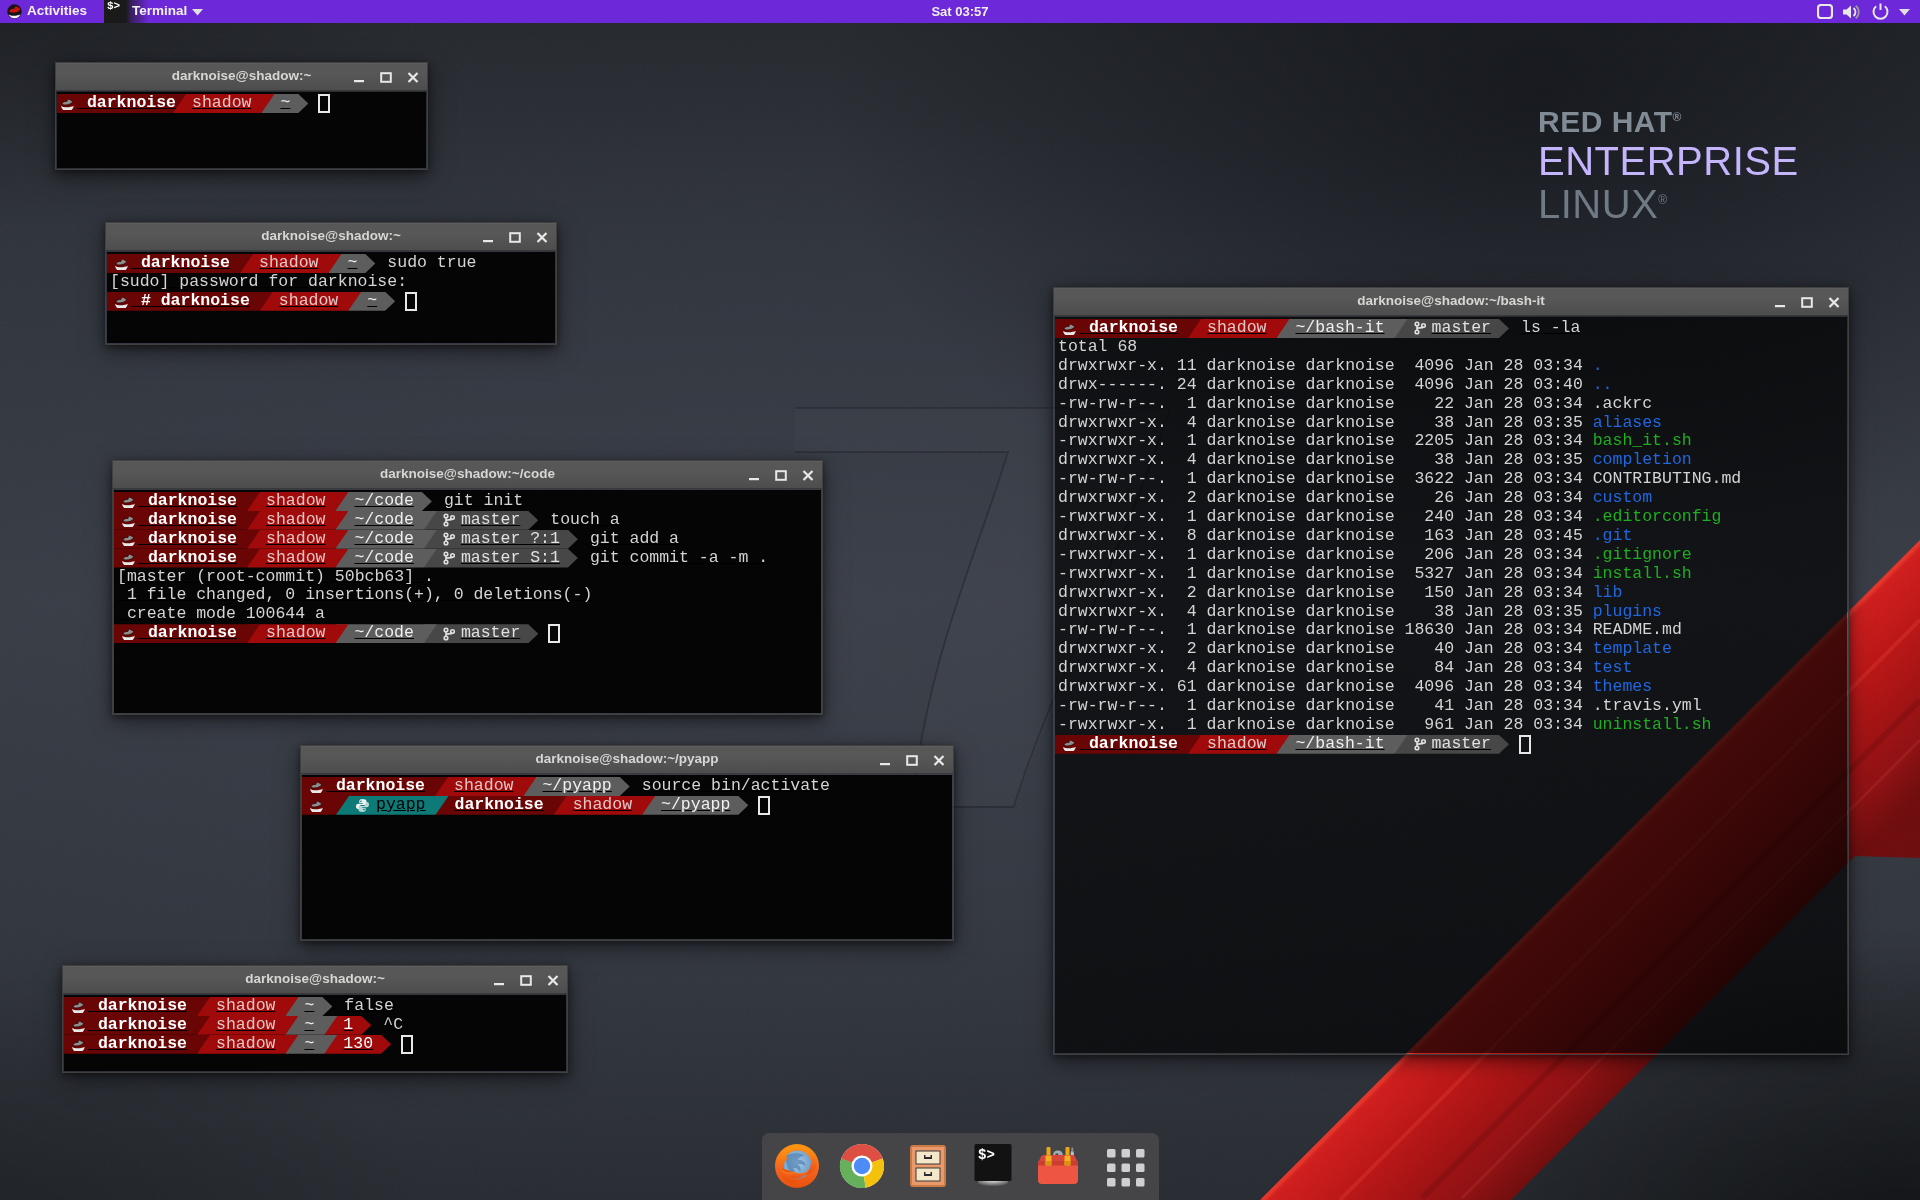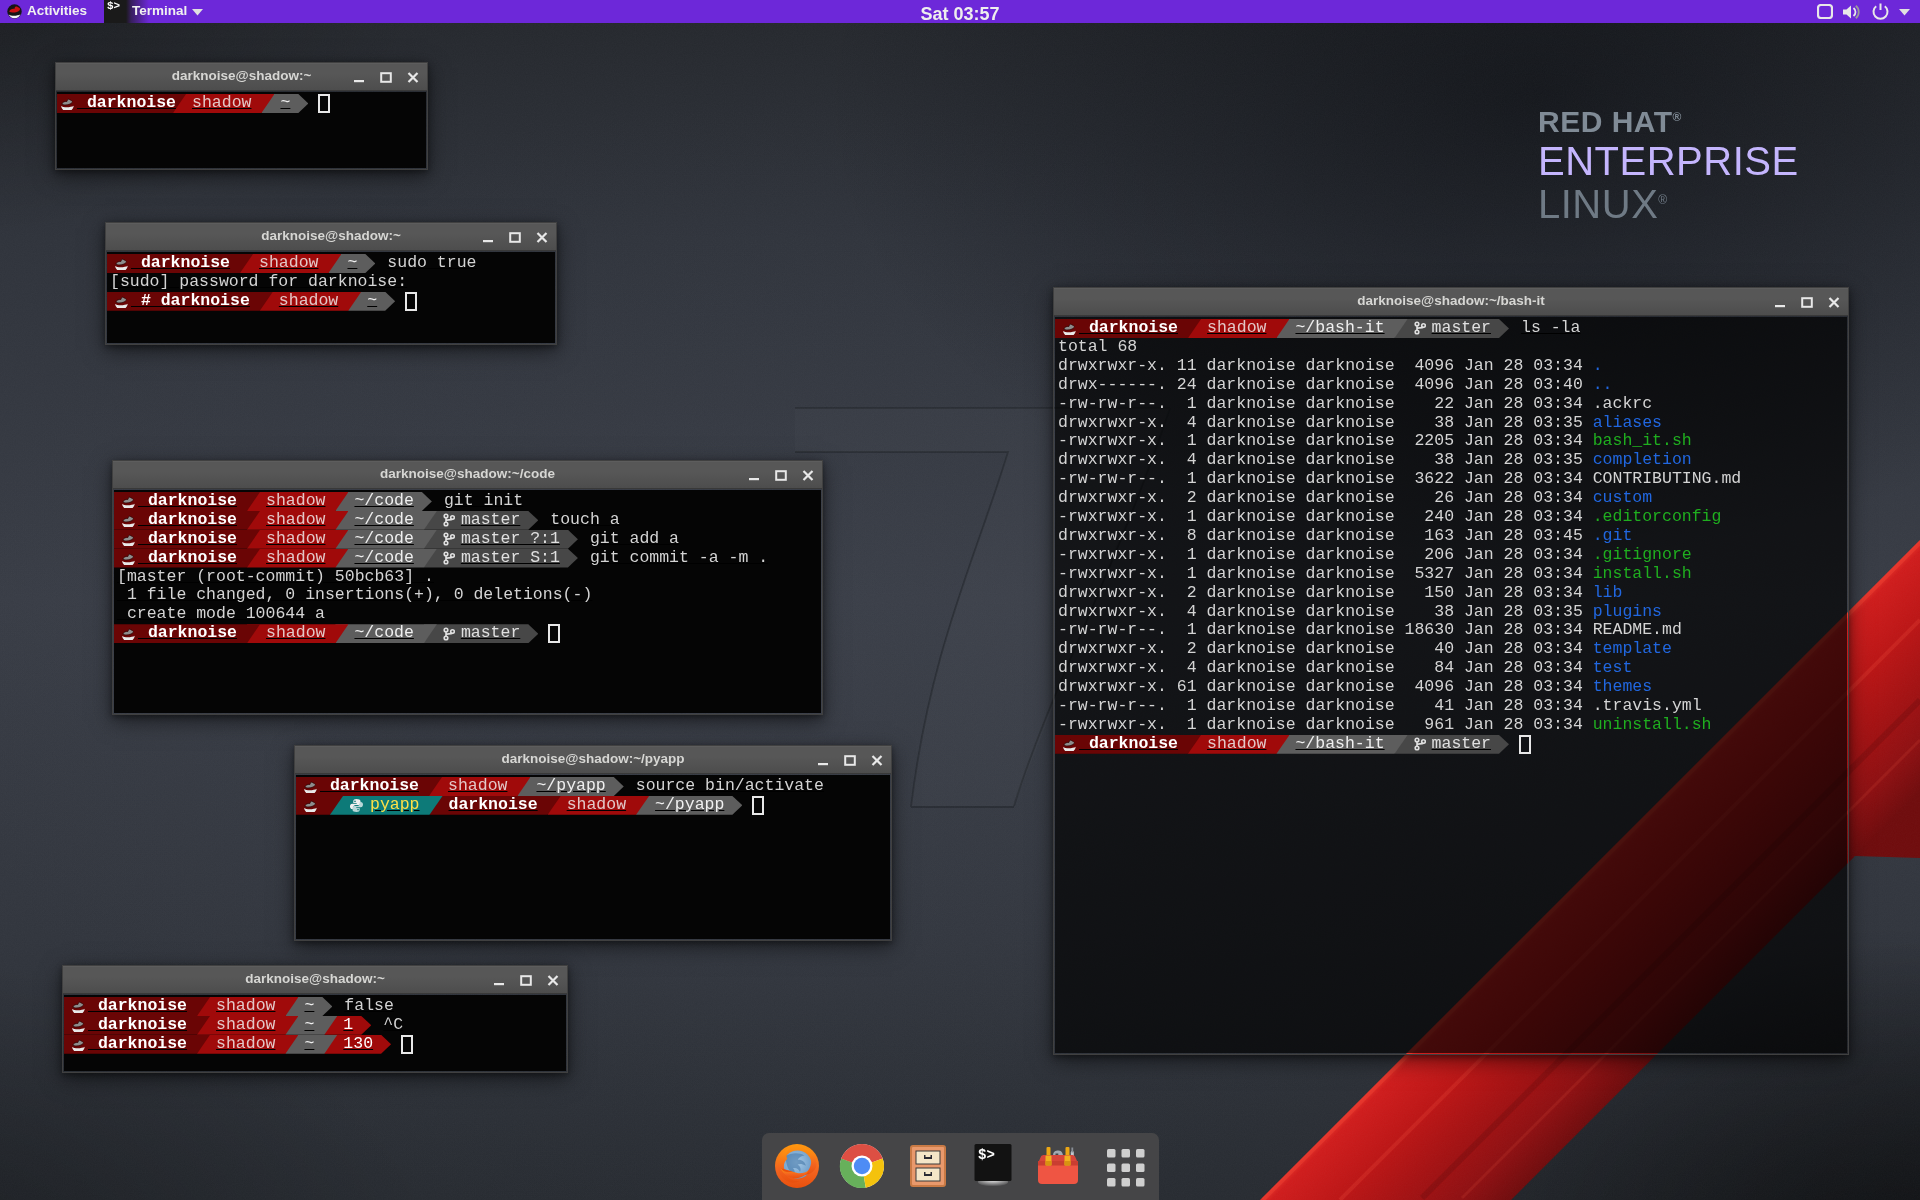--- a/index.html
+++ b/index.html
@@ -20,21 +20,21 @@
   
   #rhlogo { position:absolute; left:1538px; top:105px; width:350px; height:130px; color:#7d8893; }
   #rhlogo div { position:absolute; left:0; white-space:nowrap; }
   #rhlogo .l1 { top:0; font-weight:bold; font-size:30px; letter-spacing:0.5px; color:#808b96; }
   #rhlogo .l2 { top:34px; font-size:40px; letter-spacing:0.5px; color:#c4b5fd; }
   #rhlogo .l3 { top:77px; font-size:40px; letter-spacing:0.5px; color:#6f7a85; }
   #rhlogo sup { font-size:12px; }
   
   #topbar { position:absolute; left:0; top:0; width:1920px; height:23px; background:#6d28d9; z-index:50; color:#e8e8e8; }
   #topbar .act { position:absolute; left:27px; top:3px; font-size:13.5px; font-weight:bold; color:#f0f0f0; }
-  #tbclock { position:absolute; left:0; right:0; top:4px; text-align:center; font-size:18px; font-weight:bold; color:#eeeeee; }
+  #tbclock { position:absolute; left:0; right:0; top:4px; text-align:center; font-size:13px; font-weight:bold; color:#eeeeee; }
   #termbtn { position:absolute; left:104px; top:0; height:23px; }
   #termbtn .ticon { position:absolute; left:0; top:0; width:48px; height:23px; background:linear-gradient(90deg,#1a1a1a 0 22px,rgba(26,26,26,0.65) 27px,rgba(26,26,26,0) 45px); }
   #termbtn .ticon span { position:absolute; left:3px; top:0px; color:#fff; font-size:11px; font-weight:bold; font-family:"Liberation Mono",monospace; }
   #termbtn .tlabel { position:absolute; left:28px; top:3px; font-size:13.5px; font-weight:bold; color:#f0f0f0; white-space:nowrap;text-align:center; }
   #topbar svg { display:block; }
   
   .win { position:absolute; border:1px solid #404040; box-shadow:0 6px 20px rgba(0,0,0,0.50), 0 2px 6px rgba(0,0,0,0.40); }
   .tb { height:28px; background:linear-gradient(180deg,#5d5d5d 0 1px,#575757 1px 40%,#4d4d4d); border-bottom:1px solid #393939; position:relative; }
   .tb .t { position:absolute; left:0; right:0; top:5px; text-align:center; font-size:13.5px; font-weight:bold; color:#d6d6d3; }
   .tb .btns { position:absolute; right:8px; top:0; height:28px; display:flex; align-items:center; gap:15px; }
@@ -47,21 +47,21 @@
   .seg { position:relative; display:flex; align-items:center; color:#fff; padding:0 23px 0 19px; margin-right:-13px;
          clip-path:polygon(0 0, 100% 0, calc(100% - 13px) 100%, 0 100%); }
   .seg.first { padding-left:5px; }
   .seg.hatonly { padding:0 10px 0 1px; }
   .seg.last { clip-path:polygon(0 0, calc(100% - 10px) 0, 100% 50%, calc(100% - 10px) 100%, 0 100%); padding-right:18px; margin-right:0; }
   .sU { background:#6a0505; } 
   .sH { background:#a00a0a; color:#e3c8c8; } 
   .sP { background:#5d5d5d; color:#f0f0f0; } 
   .sG { background:#474747; color:#e0e0e0; } 
   .sE { background:#a00a0a; color:#fff; } 
-  .sV { background:#0d7a78; color:#fde047; } 
+  .sV { background:#0d7a78; color:#000000; } 
   .z9{z-index:9}.z8{z-index:8}.z7{z-index:7}.z6{z-index:6}.z5{z-index:5}
   .cmd { color:#d4d4d4; padding-left:12px; }
   .cur { width:12px; height:19px; border:2px solid #e8e8e8; margin-left:10px; align-self:center; }
   .hat { margin:0 2px 0 2px; }
   .gly { margin-right:6px; }
   pre.ls { font-family:"Liberation Mono",monospace; font-size:16.5px; line-height:18.9px; color:#d4d4d4; padding-left:3px; }
   pre.ls b { font-weight:normal; }
   .fd { color:#2167e0; } 
   .fx { color:#1fae1f; } 
   
@@ -239,21 +239,21 @@
               <circle cx="3" cy="3" r="1.8"></circle>
               <circle cx="3" cy="11" r="1.8"></circle>
               <circle cx="9.5" cy="4.5" r="1.8"></circle>
               <path d="M3,4.8 V9.2 M3,8 C3,6 7,7.5 9.5,6.3"></path>
             </g>
           </svg>master</span><span class="cur"></span>
     </div>
   </div>
 </div>
 
-<div class="win" id="w4" style="left:294px; top:745px; width:598px; height:196px;">
+<div class="win" id="w4" style="left:300px; top:745px; width:654px; height:196px;">
   <div class="tb">
       <div class="t">darknoise@shadow:~/pyapp</div>
       <div class="btns">
         <svg width="12" height="11" viewBox="0 0 12 11">
           <rect x="1" y="8" width="10" height="2.2" fill="#e8e8e8"></rect>
         </svg>
         <svg width="12" height="11" viewBox="0 0 12 11">
           <rect x="1.2" y="1.2" width="9.6" height="8.6" fill="none" stroke="#e8e8e8" stroke-width="2"></rect>
         </svg>
         <svg width="12" height="11" viewBox="0 0 12 11">

